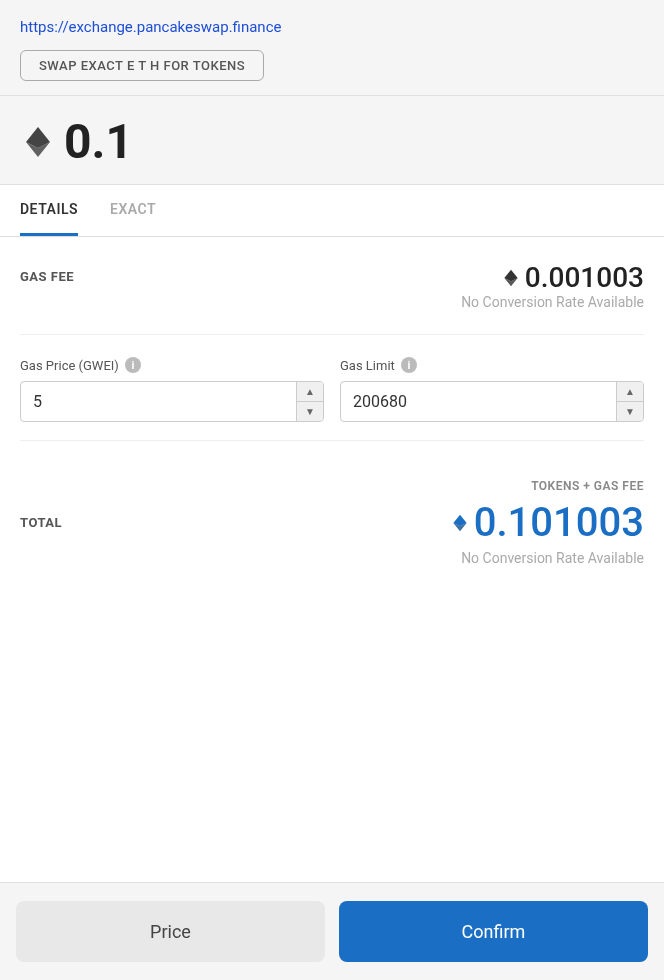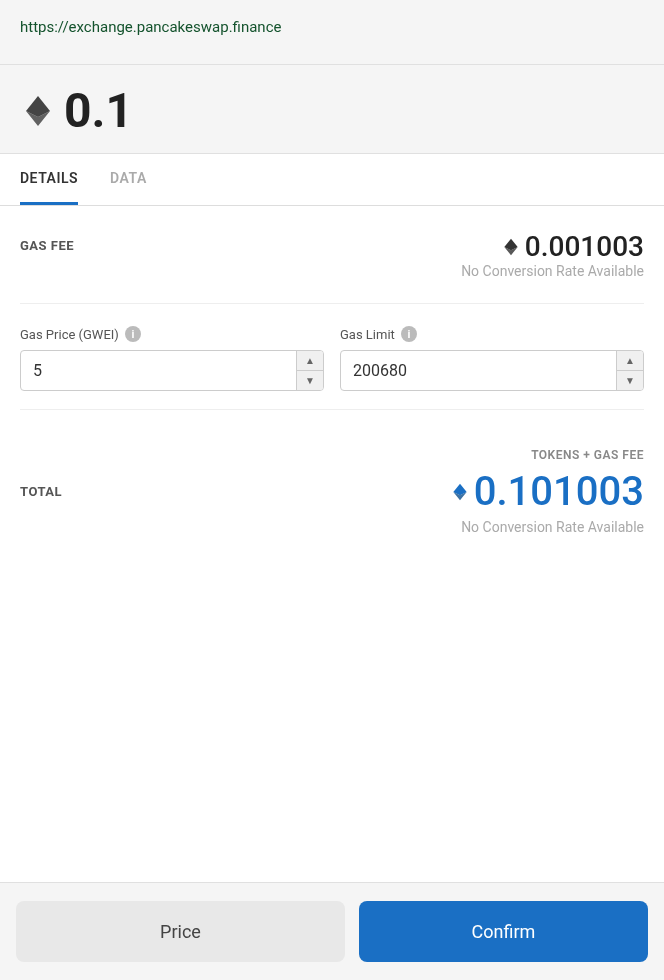--- a/index.html
+++ b/index.html
@@ -19,21 +19,21 @@
     }
 
     .header {
       background: #f5f5f5;
       padding: 18px 20px 14px 20px;
       border-bottom: 1px solid #e0e0e0;
     }
 
     .url-bar {
       font-size: 15px;
-      color: #14532d;
+      color: #1d4ed8;
       margin-bottom: 14px;
     }
 
     .badge {
       display: inline-block;
       border: 1.5px solid #aaa;
       border-radius: 6px;
       padding: 7px 18px;
       font-size: 13px;
       color: #555;
@@ -280,47 +280,49 @@
       border: none;
       border-radius: 8px;
       font-size: 18px;
       color: #444;
       cursor: pointer;
       font-weight: 400;
     }
 
     .confirm-btn {
       flex: 1;
+      padding: 20px;
       background: #1a6fc4;
       border: none;
       border-radius: 8px;
       font-size: 18px;
       color: #fff;
       cursor: pointer;
       font-weight: 400;
     }
   </style>
 </head>
 <body>
 
 <div class="header">
   <div class="url-bar">https://exchange.pancakeswap.finance</div>
+  <div class="badge">SWAP EXACT E T H FOR TOKENS</div>
 </div>
 
 <div class="amount-section">
   <svg class="eth-diamond-large" viewBox="0 0 24 24" fill="none">
     <polygon points="12,2 20,12 12,16 4,12" fill="#444"></polygon>
     <polygon points="12,16 20,12 12,22 4,12" fill="#222" opacity="0.7"></polygon>
   </svg>
   <span class="amount-value">0.1</span>
 </div>
 
 <div class="tabs">
   <div class="tab active">DETAILS</div>
-  <div class="tab">DATA</div>
+  <div class="tab">EXACT</div>
 </div>
 
 <div class="main-content">
 
   <div class="gas-fee-section">
     <span class="gas-fee-label">GAS FEE</span>
     <div class="gas-fee-right">
       <div class="gas-fee-amount">
         <svg class="eth-diamond-small" viewBox="0 0 24 24">
           <polygon points="12,2 20,12 12,16 4,12" fill="#333"></polygon>

